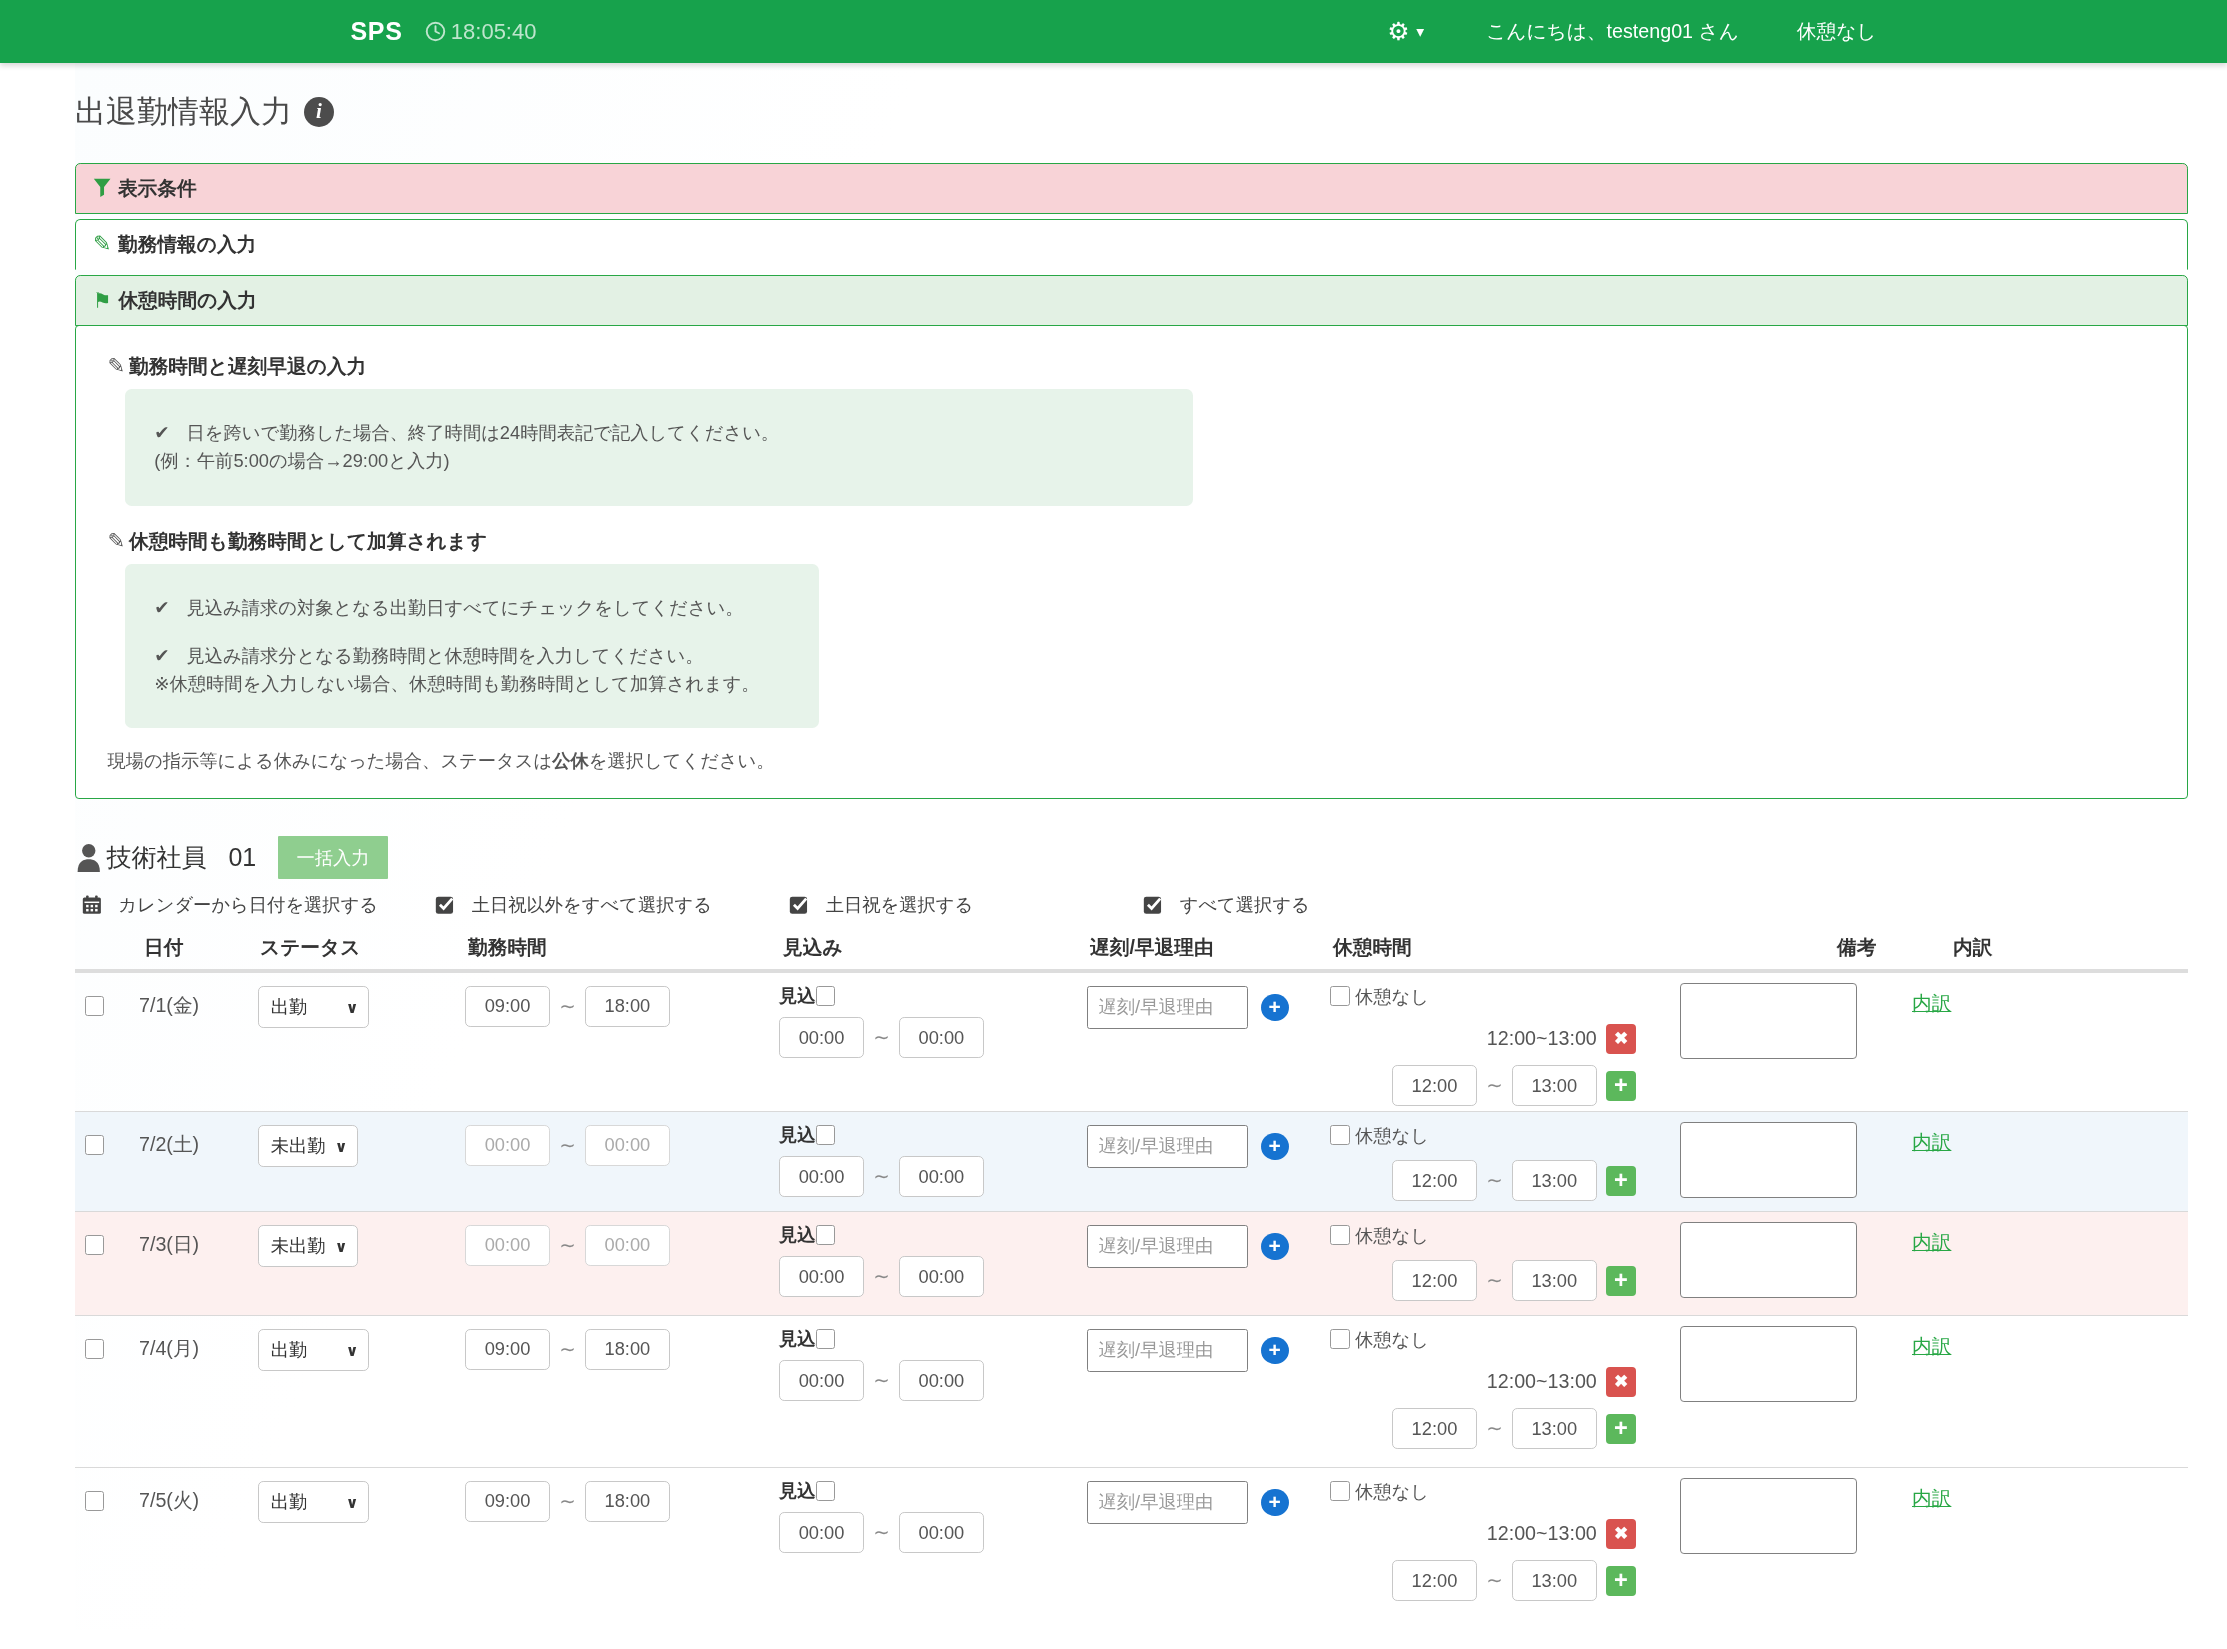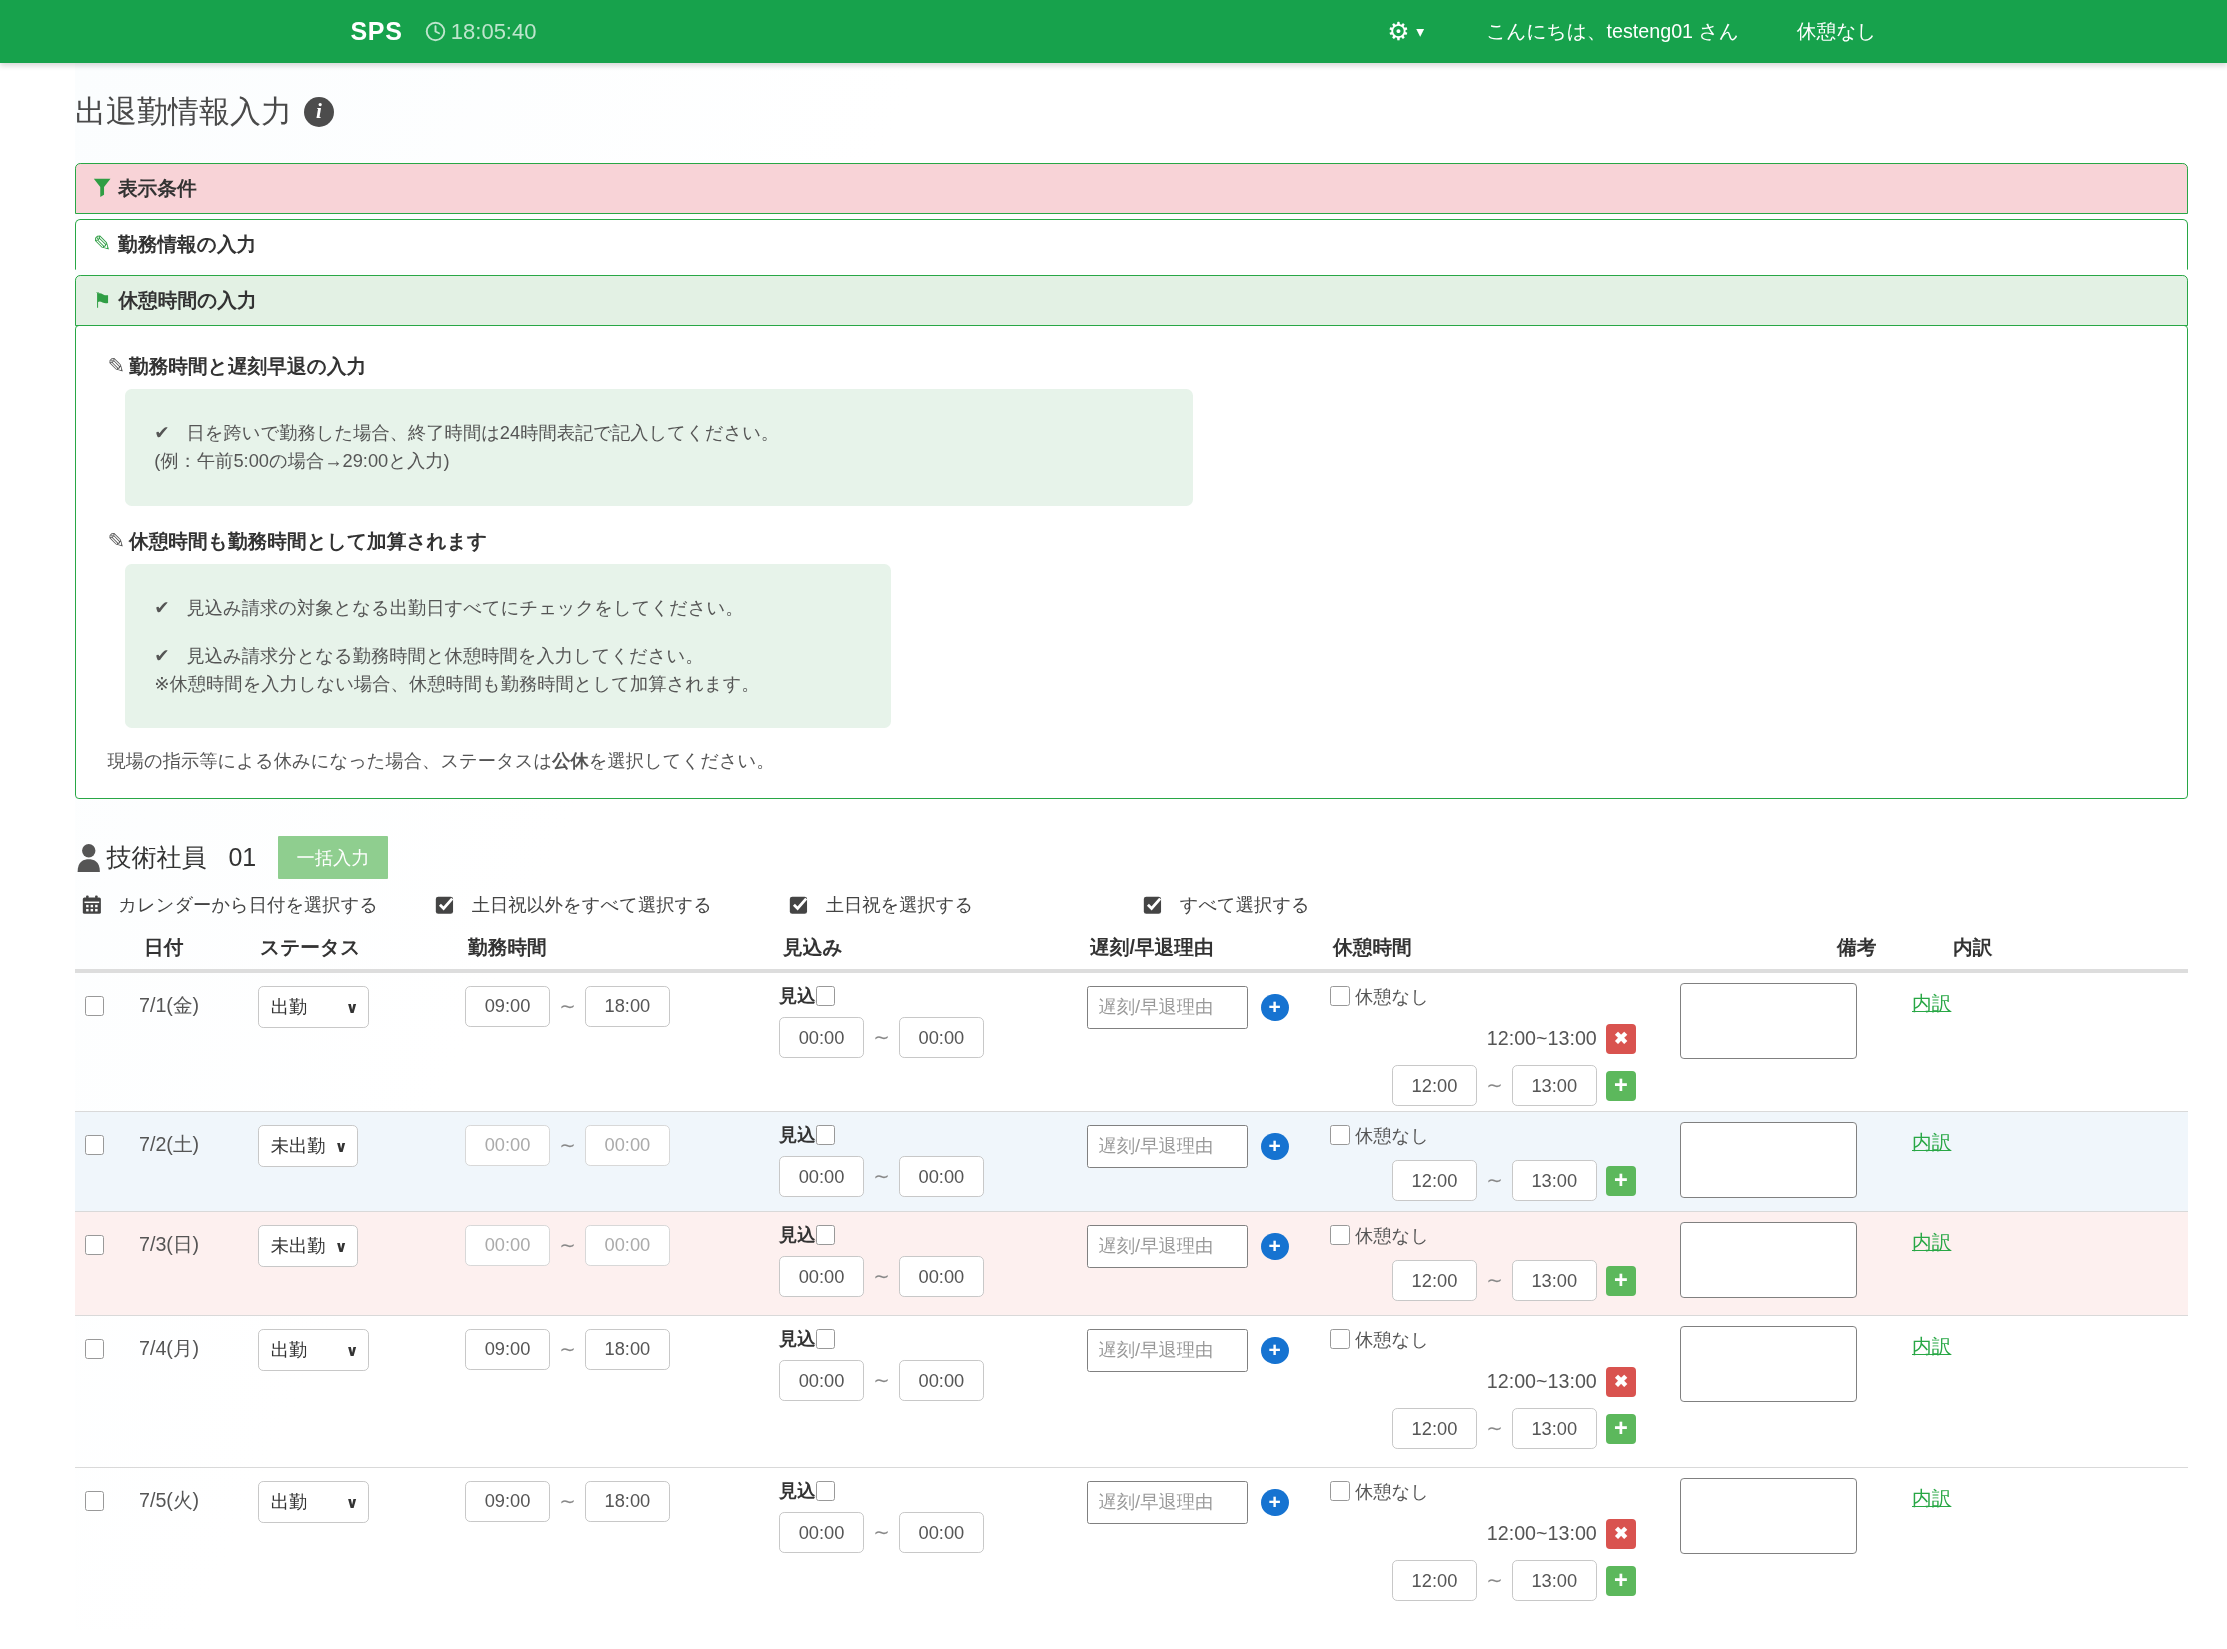--- a/index.html
+++ b/index.html
@@ -42,21 +42,21 @@
   .funnel-svg { width:18.3px; height:19.7px; }
   .pencil { color:#2f9e44; font-size:22px; }
   .flag { color:#2f9e44; font-size:21px; }
 
   
   .panel { border:1.3px solid #28a745; border-radius:3.9px; background:#fff; padding:22px 19.7px 25px 19.7px; position:relative; z-index:1; }
   .guide-h { font-size:19.7px; font-weight:bold; color:#333; margin:5.2px 0 9.2px 11.8px; display:flex; align-items:center; gap:3.9px; }
   .guide-h .pencil-gray { color:#555; font-size:21px; }
   .gbox { background:#e7f3ea; border-radius:6.6px; padding:22px 29px; margin-left:29.5px; }
   .gbox1 { width:1068px; }
-  .gbox2 { width:766px; }
+  .gbox2 { width:694px; }
   .gitem { margin:7.9px 0 19.7px 0; font-size:18.3px; color:#555; line-height:1.55; }
   .gitem:last-child { margin-bottom:7.9px; }
   .gcheck { font-weight:bold; color:#555; margin-right:17px; font-size:18.3px; }
   .plus-inline { display:inline-flex; width:22px; height:22px; border-radius:50%; background:#1673d1; color:#fff;
                  align-items:center; justify-content:center; font-size:18.3px; font-weight:bold; vertical-align:-3.9px; }
   .panel-note { font-size:18.3px; color:#555; margin:19.7px 0 0 11.8px; }
 
   
   .section-head { display:flex; align-items:center; margin-top:37px; }
   .person-svg { width:27.5px; height:29px; }

